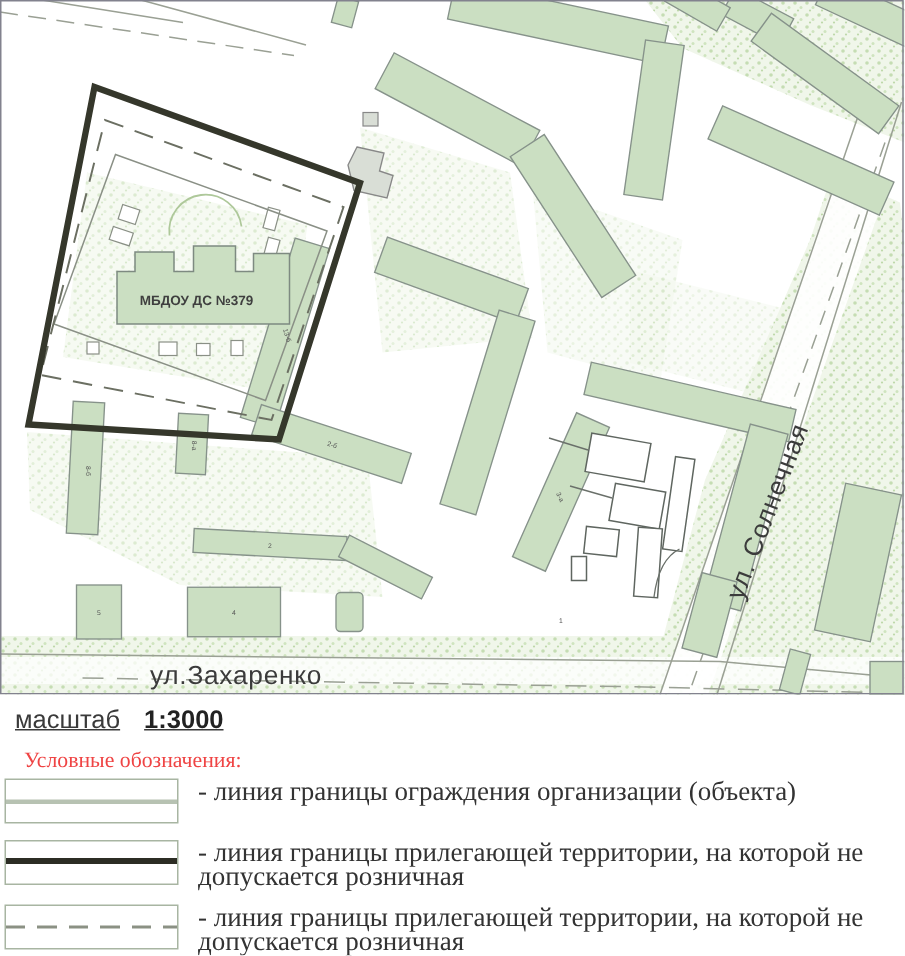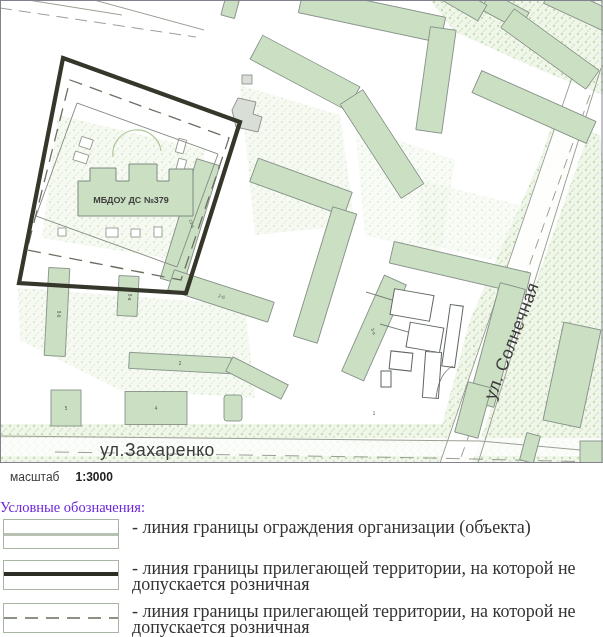--- a/index.html
+++ b/index.html
@@ -2,23 +2,23 @@
 <html><head>
 <meta charset="utf-8">
 <style>
   html,body{margin:0;padding:0;background:#fff;}
   .page{position:relative;width:603px;height:637px;background:#fff;overflow:hidden;
         font-family:"Liberation Sans",sans-serif;}
   .map-wrap{position:absolute;left:0;top:0;width:603px;height:585px;}
   .below{position:absolute;left:0;top:463px;width:603px;height:174px;
          font-family:"Liberation Serif",serif;color:#2e2e2e;}
   .scale-row{position:absolute;left:10px;top:7px;font-family:"Liberation Sans",sans-serif;
-             font-size:12px;color:#3a3a3a;}
+             font-size:17px;color:#3a3a3a;text-decoration:underline;}
   .scale-row b{margin-left:16px;color:#222;}
-  .legend-title{position:absolute;left:0;top:36px;font-size:14.5px;color:#6d28d9;}
+  .legend-title{position:absolute;left:16px;top:36px;font-size:14.5px;color:#ef4444;}
   .legend-row{position:absolute;left:0;width:603px;}
   .row1{top:56px;} .row2{top:97px;} .row3{top:140px;}
   .swatch{position:absolute;left:3px;top:0;width:114px;height:28px;background:#fff;
           border:1px solid #a8b5a2;}
   .swatch .mid{position:absolute;left:0;right:0;}
   .mid-fence{top:13px;height:2.5px;background:#b7c2b2;}
   .mid-thick{top:11px;height:4px;background:#2c2d24;}
   .mid-dash{top:13px;height:2px;
             background:repeating-linear-gradient(to right,#8b9184 0 13px,transparent 13px 21px);}
   .legend-text{position:absolute;left:132px;top:1px;width:466px;font-size:18px;

